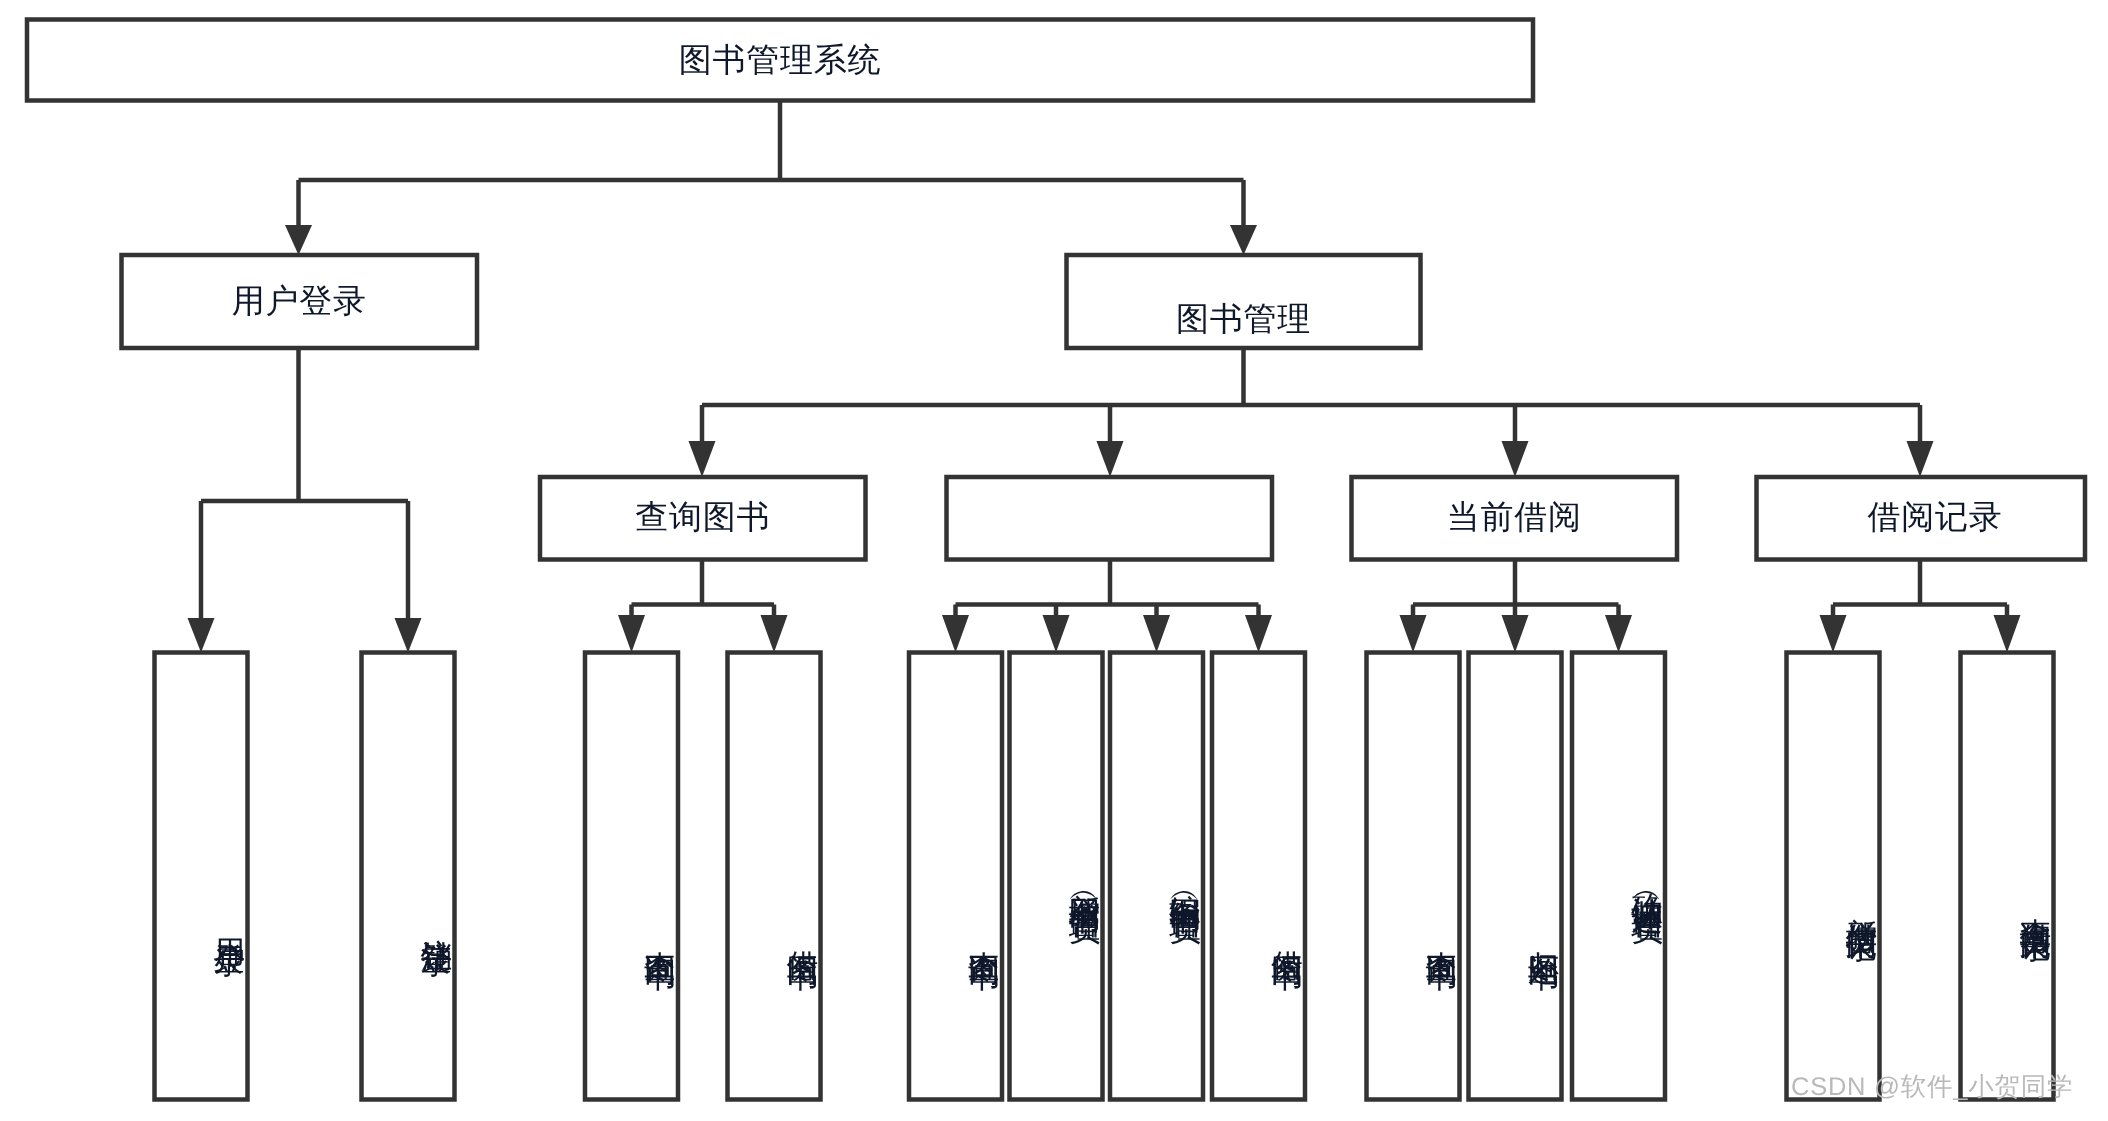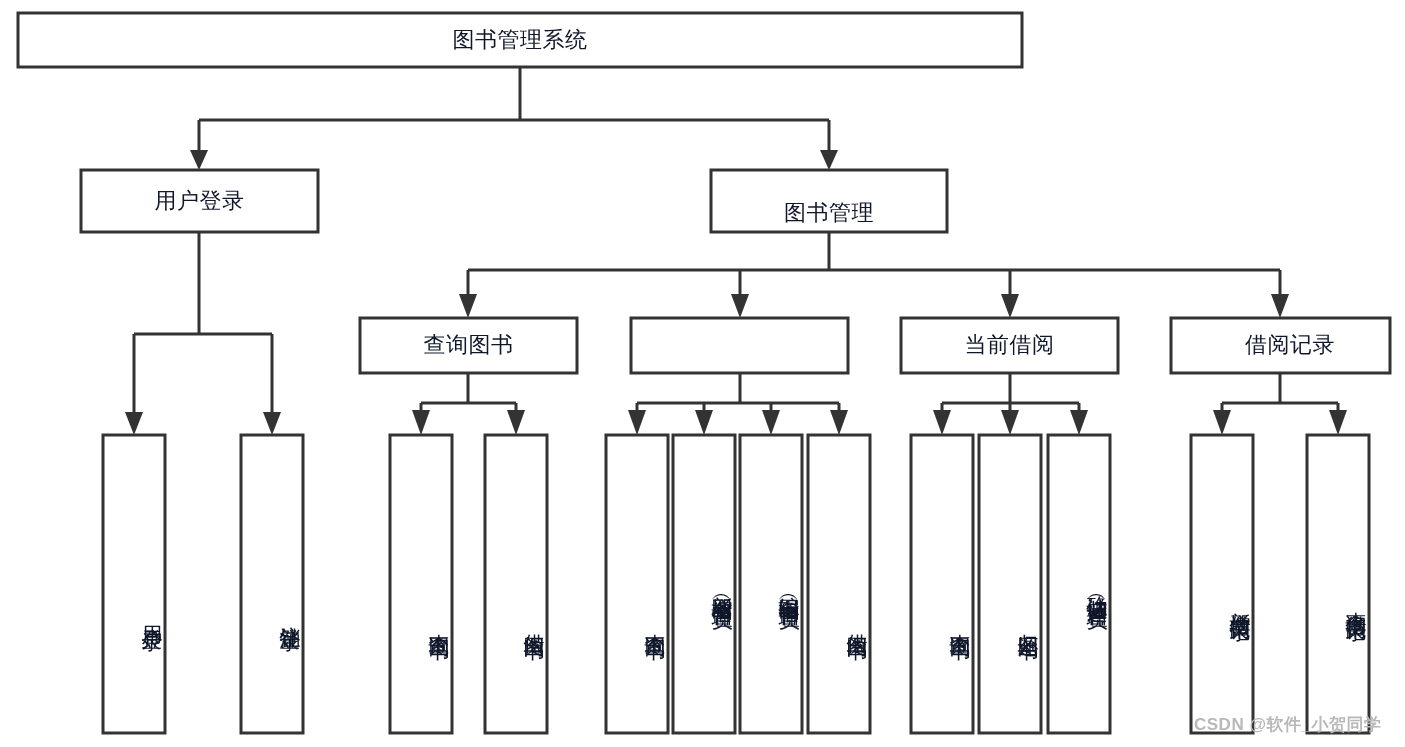--- a/index.html
+++ b/index.html
@@ -65,21 +65,20 @@
     align-items: flex-start;
     justify-content: center;
   }
   .watermark {
     position: absolute;
     color: #b9b9b9;
     font-size: 17px;
     font-family: "Liberation Sans", "DejaVu Sans", sans-serif;
     white-space: nowrap;
     letter-spacing: 0.5px;
-    font-weight: bold;
   }
 </style>
 </head>
 <body>
 
 <div id="diagram-root">
 
   <svg class="diagram-canvas" viewBox="0 0 1405 747">
 
     <g>

